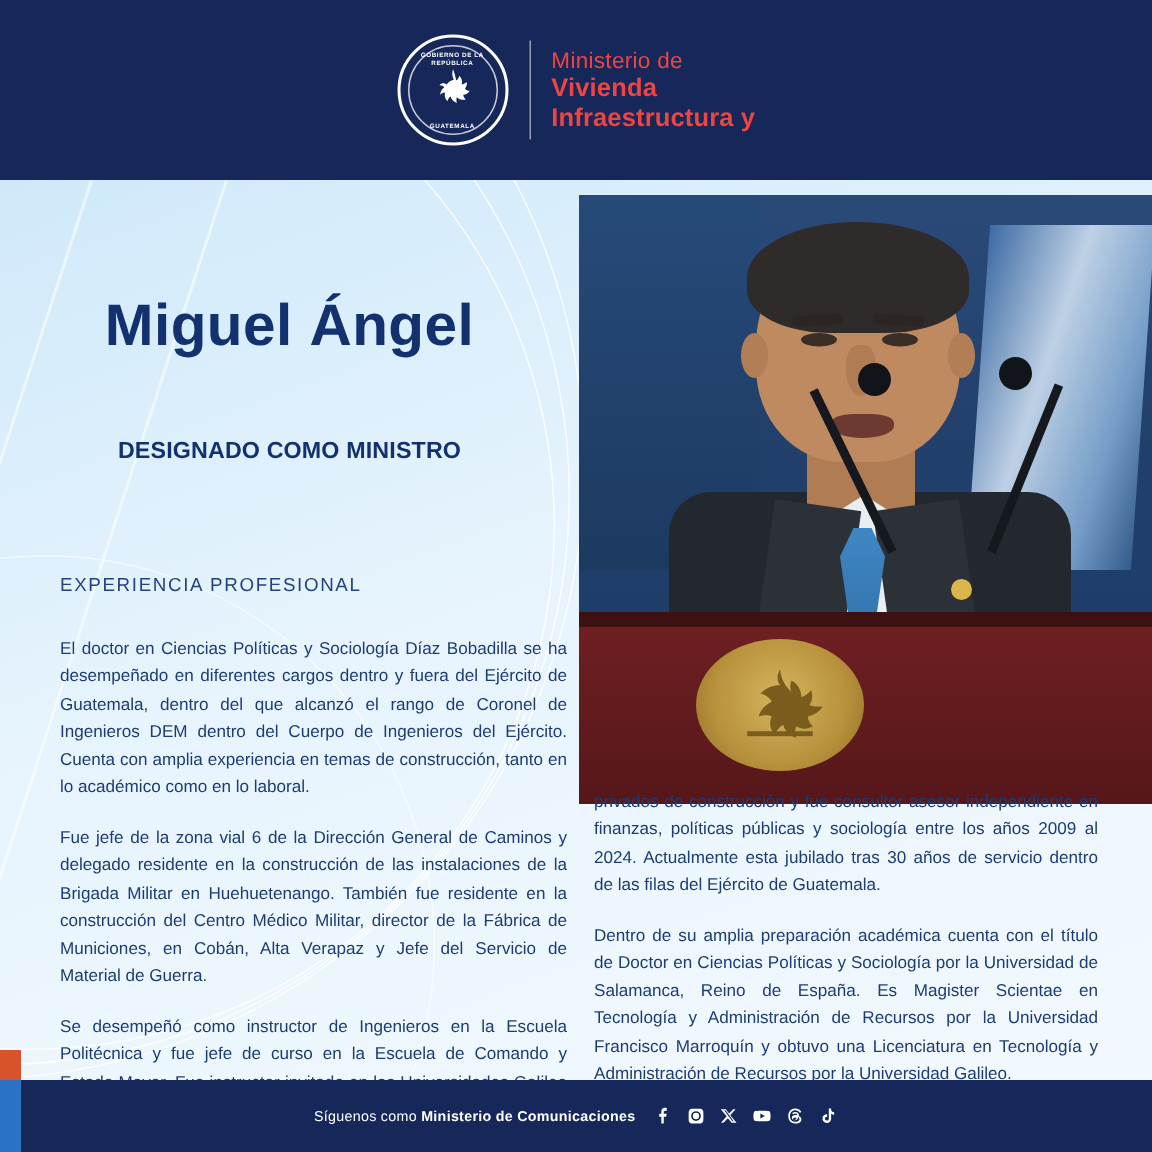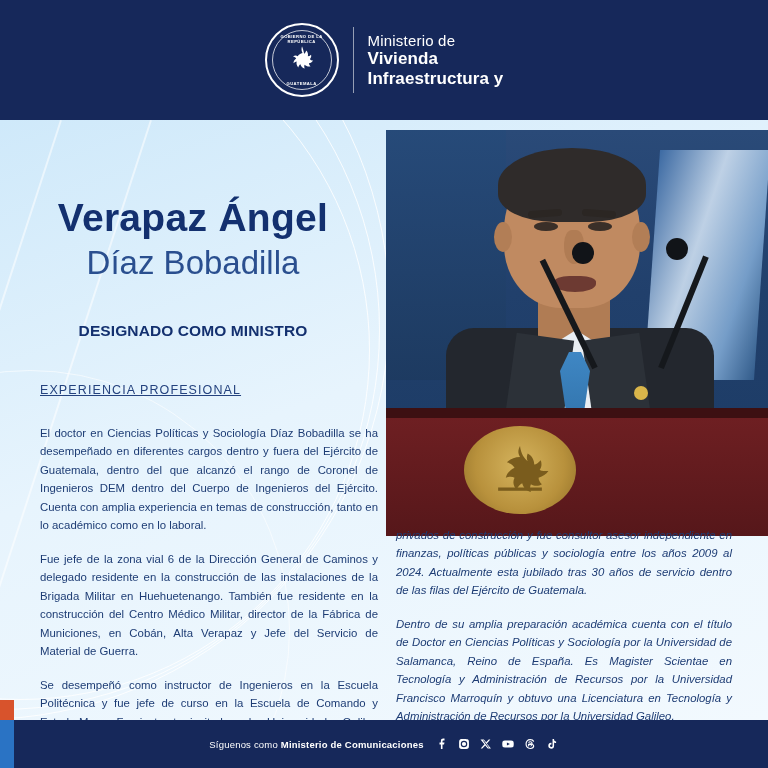--- a/index.html
+++ b/index.html
@@ -60,21 +60,21 @@
     width: 34px;
     height: 34px;
     color: #fff;
   }
   .divider-v {
     width: 1px;
     height: 66px;
     background: rgba(255,255,255,.55);
   }
   .ministry {
-    color: #ffffff;
+    color: #ef4444;
     line-height: 1.16;
   }
   .ministry .m-small {
     font-size: 15px;
     font-weight: normal;
     letter-spacing: .2px;
   }
   .ministry .m-big {
     font-size: 17px;
     font-weight: bold;
@@ -242,49 +242,48 @@
     color: #13306f;
   }
   .name-last {
     font-size: 33px;
     font-weight: normal;
     color: #2a4f8f;
     margin-top: 4px;
   }
   .role {
     position: absolute;
-    left: 0; top: 320px;
+    left: 0; top: 290px;
     width: 386px;
     text-align: center;
     color: #13306f;
     font-weight: bold;
     font-size: 15.5px;
     line-height: 1.42;
     letter-spacing: .1px;
   }
   .exp-label {
     position: absolute;
     left: 40px; top: 383px;
     font-size: 12.5px;
     letter-spacing: 1.1px;
     color: #24427e;
-    text-decoration: underline;
   }
 
   
   .col {
     position: absolute;
     color: #1d3c74;
     font-size: 11.4px;
     line-height: 1.62;
     text-align: justify;
   }
   .col p { margin-bottom: 15px; }
   .col-left  { left: 40px;  top: 424px; width: 338px; }
-  .col-right { left: 396px; top: 526px; width: 336px; font-style: italic; }
+  .col-right { left: 396px; top: 526px; width: 336px; }
 
   
   .footer {
     position: absolute;
     left: 0; top: 720px;
     width: 768px;
     height: 48px;
     background: #16285a;
     display: flex;
     align-items: center;
@@ -393,22 +392,21 @@
     <div class="ph-emblem">
       <svg viewBox="0 0 64 52">
         <path fill="currentColor" d="M32 4c-2 4-2 7 0 10-5 0-9 2-12 5 4 1 6 3 7 5-4 2-7 5-8 9 3-1 6-1 8 0-2 4-1 8 2 11 1-3 3-5 5-6 1 4 4 7 8 8-1-3-1-5 0-7 3 2 7 2 10 0-2-2-3-4-3-6 4-1 7-3 9-6-3 0-6 0-8-1 2-3 2-6 1-9-2 2-4 4-6 4 0-4-2-8-6-10-1 3-1 5 0 7-3-3-6-6-7-14z"></path>
         <rect x="12" y="42" width="40" height="3" fill="currentColor"></rect>
       </svg>
     </div>
   </div>
 </div>
 
 <div class="name-block">
-  <div class="name-first">Verapaz Ángel</div>
-  <div class="name-last">Díaz Bobadilla</div>
+  <div class="name-first">Miguel Ángel</div>
 </div>
 
 <div class="role">
   <div>DESIGNADO COMO MINISTRO</div>
 </div>
 
 <div class="exp-label">EXPERIENCIA PROFESIONAL</div>
 
 <div class="col col-left">
   <p>El doctor en Ciencias Políticas y Sociología Díaz Bobadilla se ha desempeñado en diferentes cargos dentro y fuera del Ejército de Guatemala, dentro del que alcanzó el rango de Coronel de Ingenieros DEM dentro del Cuerpo de Ingenieros del Ejército. Cuenta con amplia experiencia en temas de construcción, tanto en lo académico como en lo laboral.</p>

